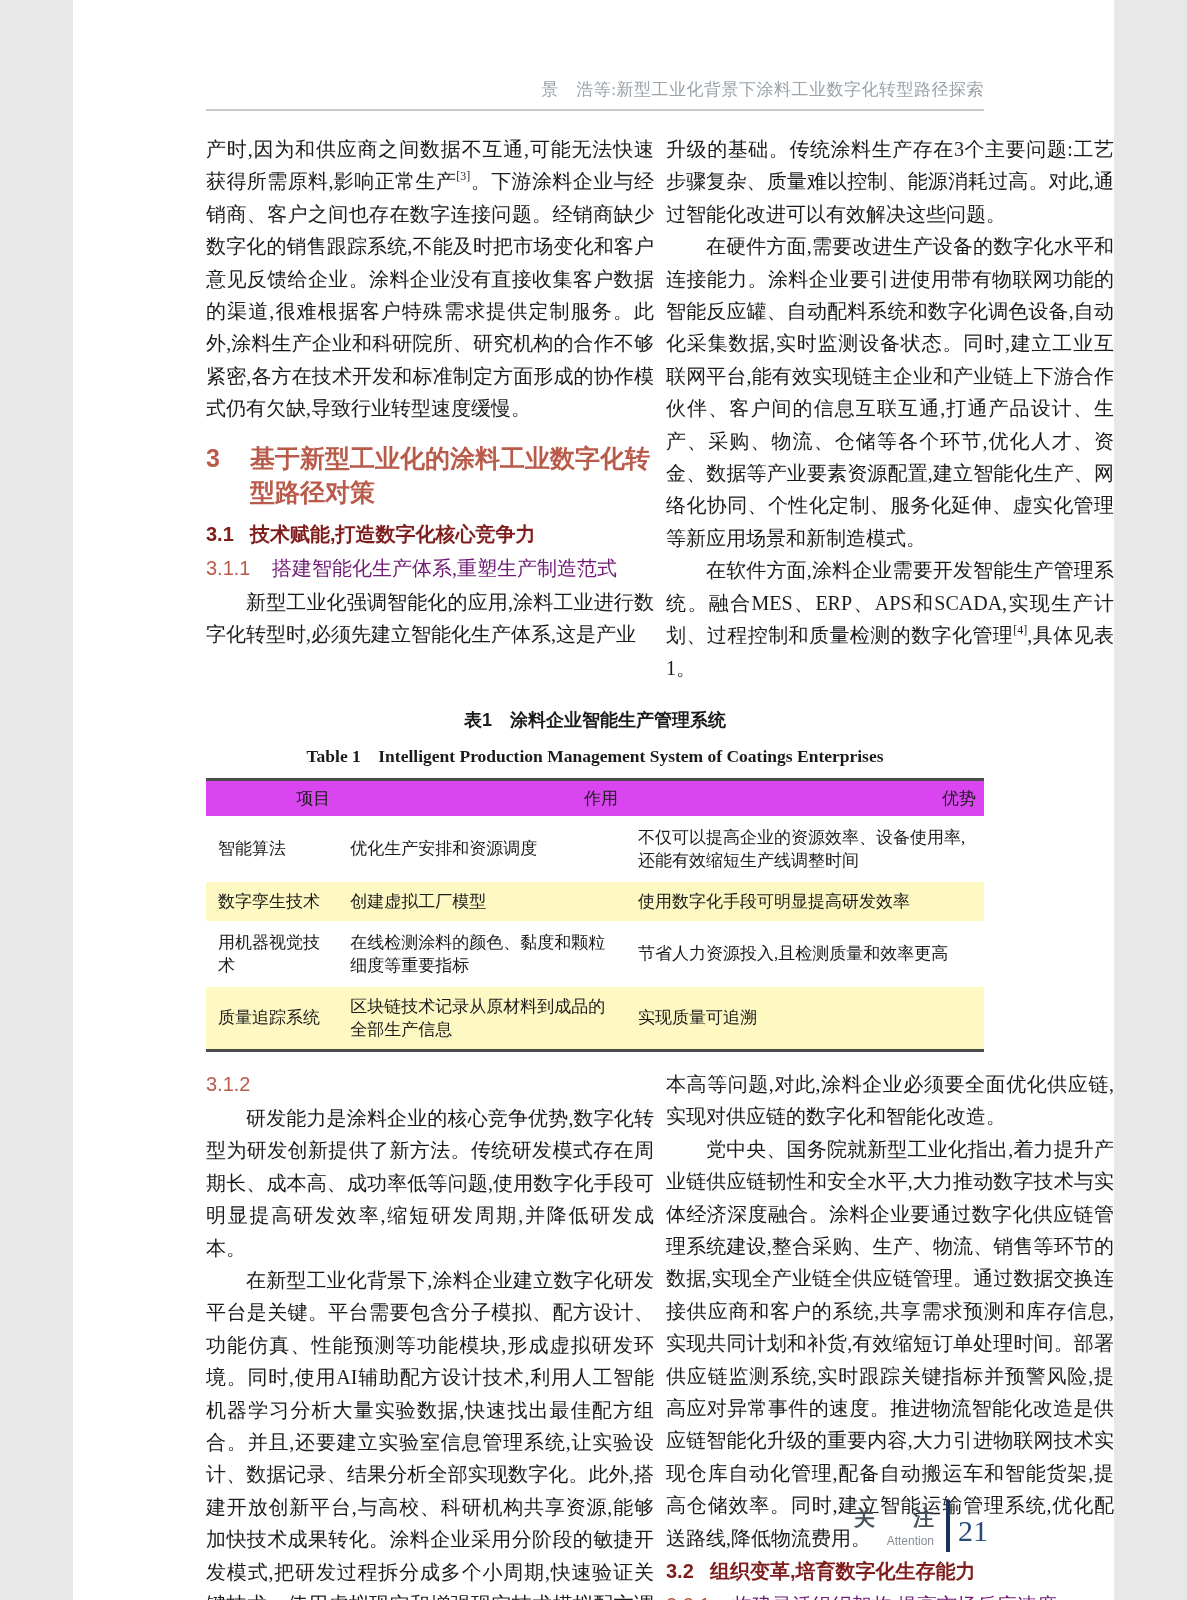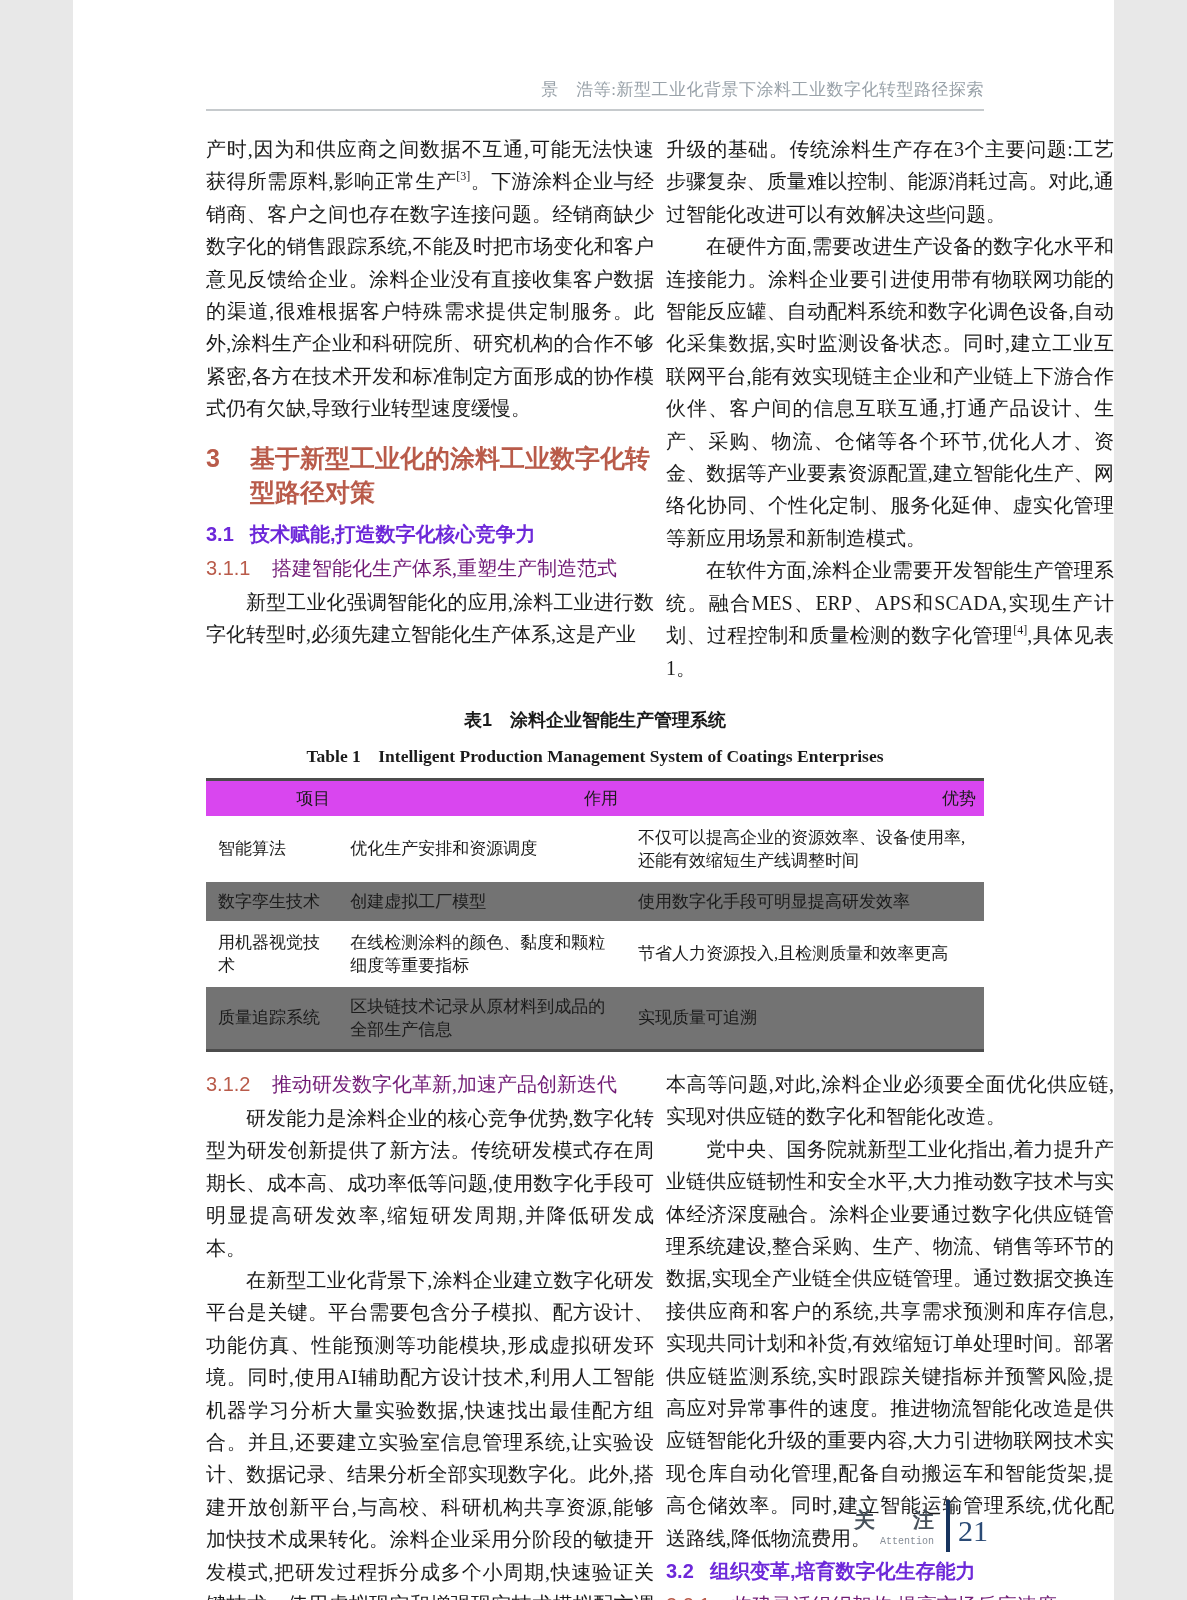--- a/index.html
+++ b/index.html
@@ -49,21 +49,21 @@
     font-weight:bold;
     font-size:25px;
     line-height:34px;
     margin:16px 0 10px 0;
   }
   .h-section .num { width:44px; flex:0 0 44px; }
   .h-section .txt { flex:1; }
 
   .h-sub {
     display:flex;
-    color:#6d28d9;
+    color:#7f1d1d;
     font-family:"Liberation Sans", sans-serif;
     font-weight:bold;
     font-size:20px;
     line-height:30px;
     margin:2px 0 4px 0;
   }
   .h-sub .num { width:44px; flex:0 0 44px; }
   .h-sub .txt { flex:1; }
 
   .h-subsub {
@@ -111,21 +111,21 @@
     text-align:right;
     padding:6px 8px;
     border-bottom:2px solid #ffffff;
   }
   table.data-table td {
     padding:8px 12px;
     vertical-align:middle;
     text-align:left;
     border-bottom:2px solid #ffffff;
   }
-  tr.pink td { background:#737373; }
+  tr.pink td { background:#fef9c3; }
   .c1 { width:17%; }
   .c2 { width:37%; }
   .c3 { width:46%; }
   td.c1 { padding-left:18px; }
 
   
   .footer {
     position:absolute;
     right:126px; bottom:48px;
     display:flex;
@@ -136,22 +136,22 @@
     display:flex;
     justify-content:space-between;
     width:80px;
     margin-left:auto;
     font-family:"Liberation Sans", sans-serif;
     font-weight:bold;
     font-size:21px;
     color:#48525c;
   }
   .footer-en {
-    font-family:Liberation Mono, monospace;
-    font-size:10px;
+    font-family:Liberation Sans, sans-serif;
+    font-size:12px;
     color:#868d97;
     margin-top:2px;
   }
   .footer-bar {
     width:4px; height:52px;
     background:#18345e;
     margin:0 8px 0 2px;
   }
   .footer-page {
     font-family:"Liberation Serif", serif;
@@ -230,21 +230,20 @@
           <td class="c3">实现质量可追溯</td>
         </tr>
       </tbody>
     </table>
   </div>
 
   <div class="cols cols-bottom">
     <div class="col">
       <div class="h-subsub">
         <span class="num">3.1.2</span>
-        <span class="txt">推动研发数字化革新,加速产品创新迭代</span>
       </div>
       <p class="indent">研发能力是涂料企业的核心竞争优势,数字化转型为研发创新提供了新方法。传统研发模式存在周期长、成本高、成功率低等问题,使用数字化手段可明显提高研发效率,缩短研发周期,并降低研发成本。</p>
       <p class="indent"><span>在新型工业化背景下,涂料企业建立数字化研发平台是关键。平台需要包含分子模拟、配方设计、功能仿真、性能预测等功能模块,形成虚拟研发环境。同时,使用AI辅助配方设计技术,利用人工智能机器学习分析大量实验数据,快速找出最佳配方组合。并且,还要建立实验室信息管理系统,让实验设计、数据记录、结果分析全部实现数字化。此外,搭建开放创新平台,与高校、科研机构共享资源,能够加快技术成果转化。涂料企业采用分阶段的敏捷开发模式,把研发过程拆分成多个小周期,快速验证关键技术。使用虚拟现实和增强现实技术模拟配方调试和产品应用场景,减少实物试验次数</span></p>
 
     </div>
 
     <div class="col">
       <p>本高等问题,对此,涂料企业必须要全面优化供应链,实现对供应链的数字化和智能化改造。</p>
       <p class="indent">党中央、国务院就新型工业化指出,着力提升产业链供应链韧性和安全水平,大力推动数字技术与实体经济深度融合。涂料企业要通过数字化供应链管理系统建设,整合采购、生产、物流、销售等环节的数据,实现全产业链全供应链管理。通过数据交换连接供应商和客户的系统,共享需求预测和库存信息,实现共同计划和补货,有效缩短订单处理时间。部署供应链监测系统,实时跟踪关键指标并预警风险,提高应对异常事件的速度。推进物流智能化改造是供应链智能化升级的重要内容,大力引进物联网技术实现仓库自动化管理,配备自动搬运车和智能货架,提高仓储效率。同时,建立智能运输管理系统,优化配送路线,降低物流费用。</p>
       <div class="h-sub">

